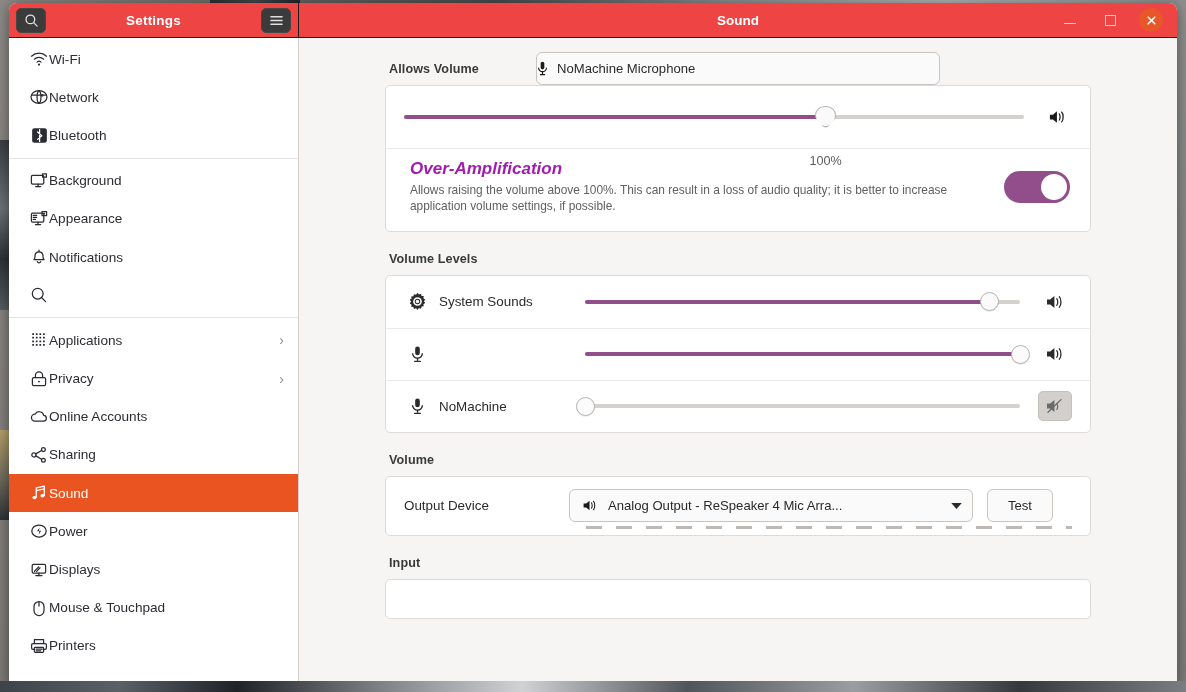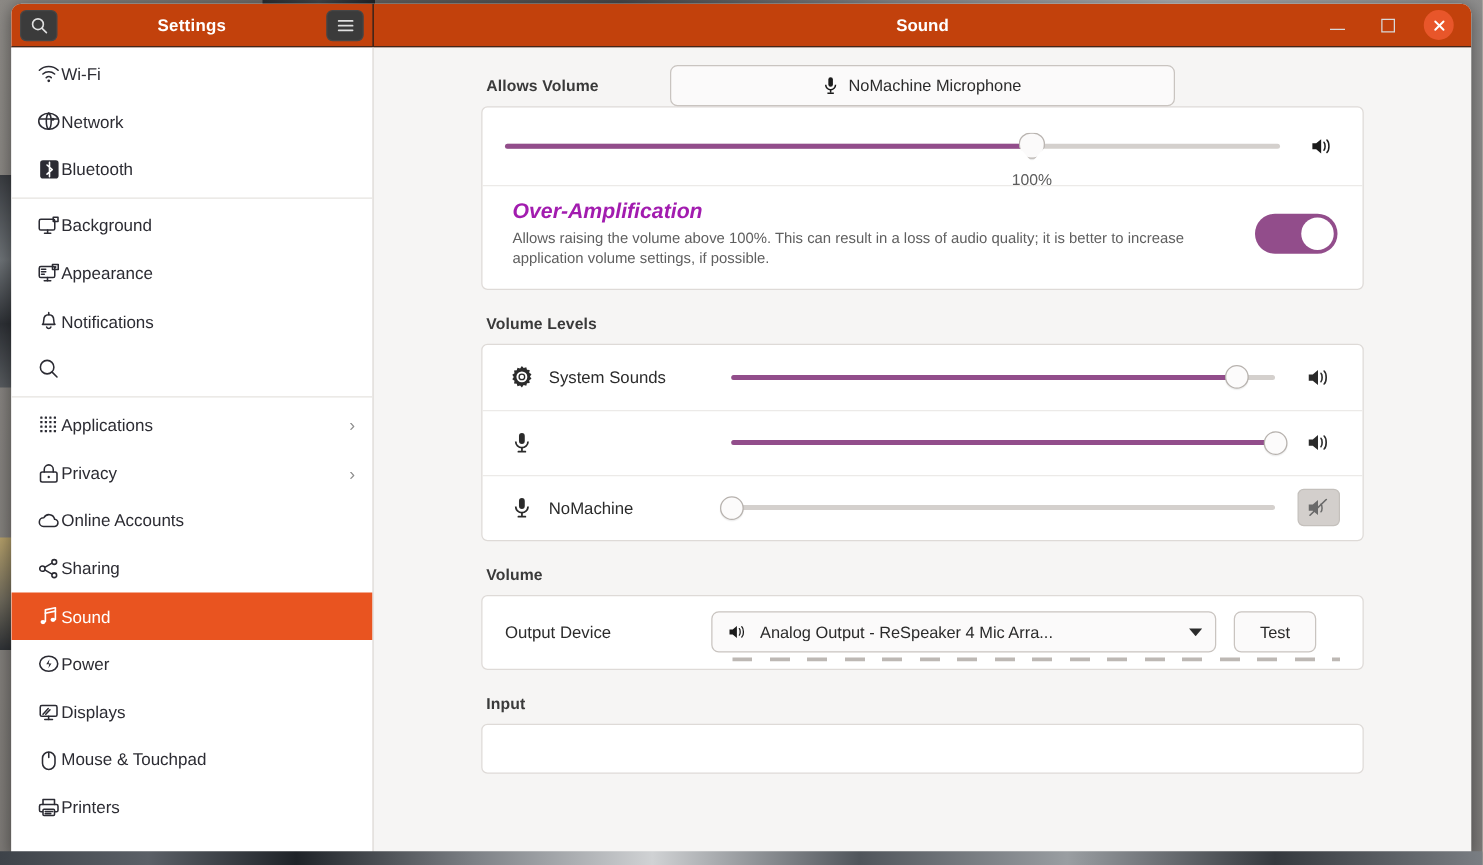--- a/index.html
+++ b/index.html
@@ -44,21 +44,21 @@
     border-radius: 8px 8px 0 0;
     overflow: hidden;
     box-shadow: 0 2px 14px rgba(0,0,0,.45);
     display: flex; flex-direction: column;
     background: #f6f5f4;
   }
 
   
   .titlebar {
     height: 35px; flex: 0 0 35px;
-    background: #c2410c;
+    background: #ef4444;
     display: flex; align-items: stretch;
     border-bottom: 1px solid #1d1d1d;
   }
   .tb-left {
     width: 290px; flex: 0 0 290px;
     display: flex; align-items: center; justify-content: space-between;
     padding: 0 7px;
     border-right: 1px solid #1d1d1d;
   }
   .tb-btn {
@@ -227,21 +227,21 @@
   .tick { position: absolute; top: 22px; width: 1px; height: 7px; background: #a9a4a0; }
   .endlabel { position: absolute; top: 30px; font-size: 12.4px; color: #6a6a6a; }
 
   
   .input-card { height: 40px; }
   .input-combo {
     position: absolute; left: 50%; transform: translateX(-50%);
     top: 14px;
     width: 404px; height: 33px;
     background: #fbfafa; border: 1px solid #c9c4c0; border-radius: 6px;
-    display: flex; align-items: center; justify-content: center; gap: 9px;
+    display: flex; align-items: center; gap: 9px;
     font-size: 13.1px; color: #2b2b2b;
   }
   .clip-band {
     position: absolute; left: 0; right: 0; bottom: 0; height: 11px;
     background: linear-gradient(90deg, #3e4349 0%, #5b6067 10%, #1f2328 20%, #7d8186 32%, #d0d2d4 44%, #50555b 58%, #9a9ea2 72%, #35393e 86%, #7a7e83 100%);
     z-index: 6;
   }
   svg { display: block; }
 </style>
 </head>
@@ -488,21 +488,21 @@
 
     <div class="content">
 
       <div class="sec-title">Allows Volume</div>
       <div class="card">
         <div class="master">
           <div class="sld-wrap">
             <div class="track">
               <div class="fill" id="sv-fill" style="width: 68%;"></div>
               <div class="knob-pin" id="sv-knob" style="left: 68%;"></div>
-              <div class="pct" id="sv-pct" style="left: 68%;">100%</div>
+              <div class="pct" id="sv-pct" style="left: 68%; margin-top: 17px;">100%</div>
             </div>
           </div>
           <div class="spk">
             <svg width="19" height="16" viewBox="0 0 20 16" fill="#1b1b1b">
               <path d="M2 5.5h3.2L9.4 2v12L5.2 10.5H2z"></path>
               <path d="M11.8 4.7c1.2 1 1.2 5.6 0 6.6" fill="none" stroke="#1b1b1b" stroke-width="1.3" stroke-linecap="round"></path>
               <path d="M14.3 2.8c2.2 1.9 2.2 8.5 0 10.4" fill="none" stroke="#1b1b1b" stroke-width="1.3" stroke-linecap="round"></path>
             </svg>
           </div>
         </div>

